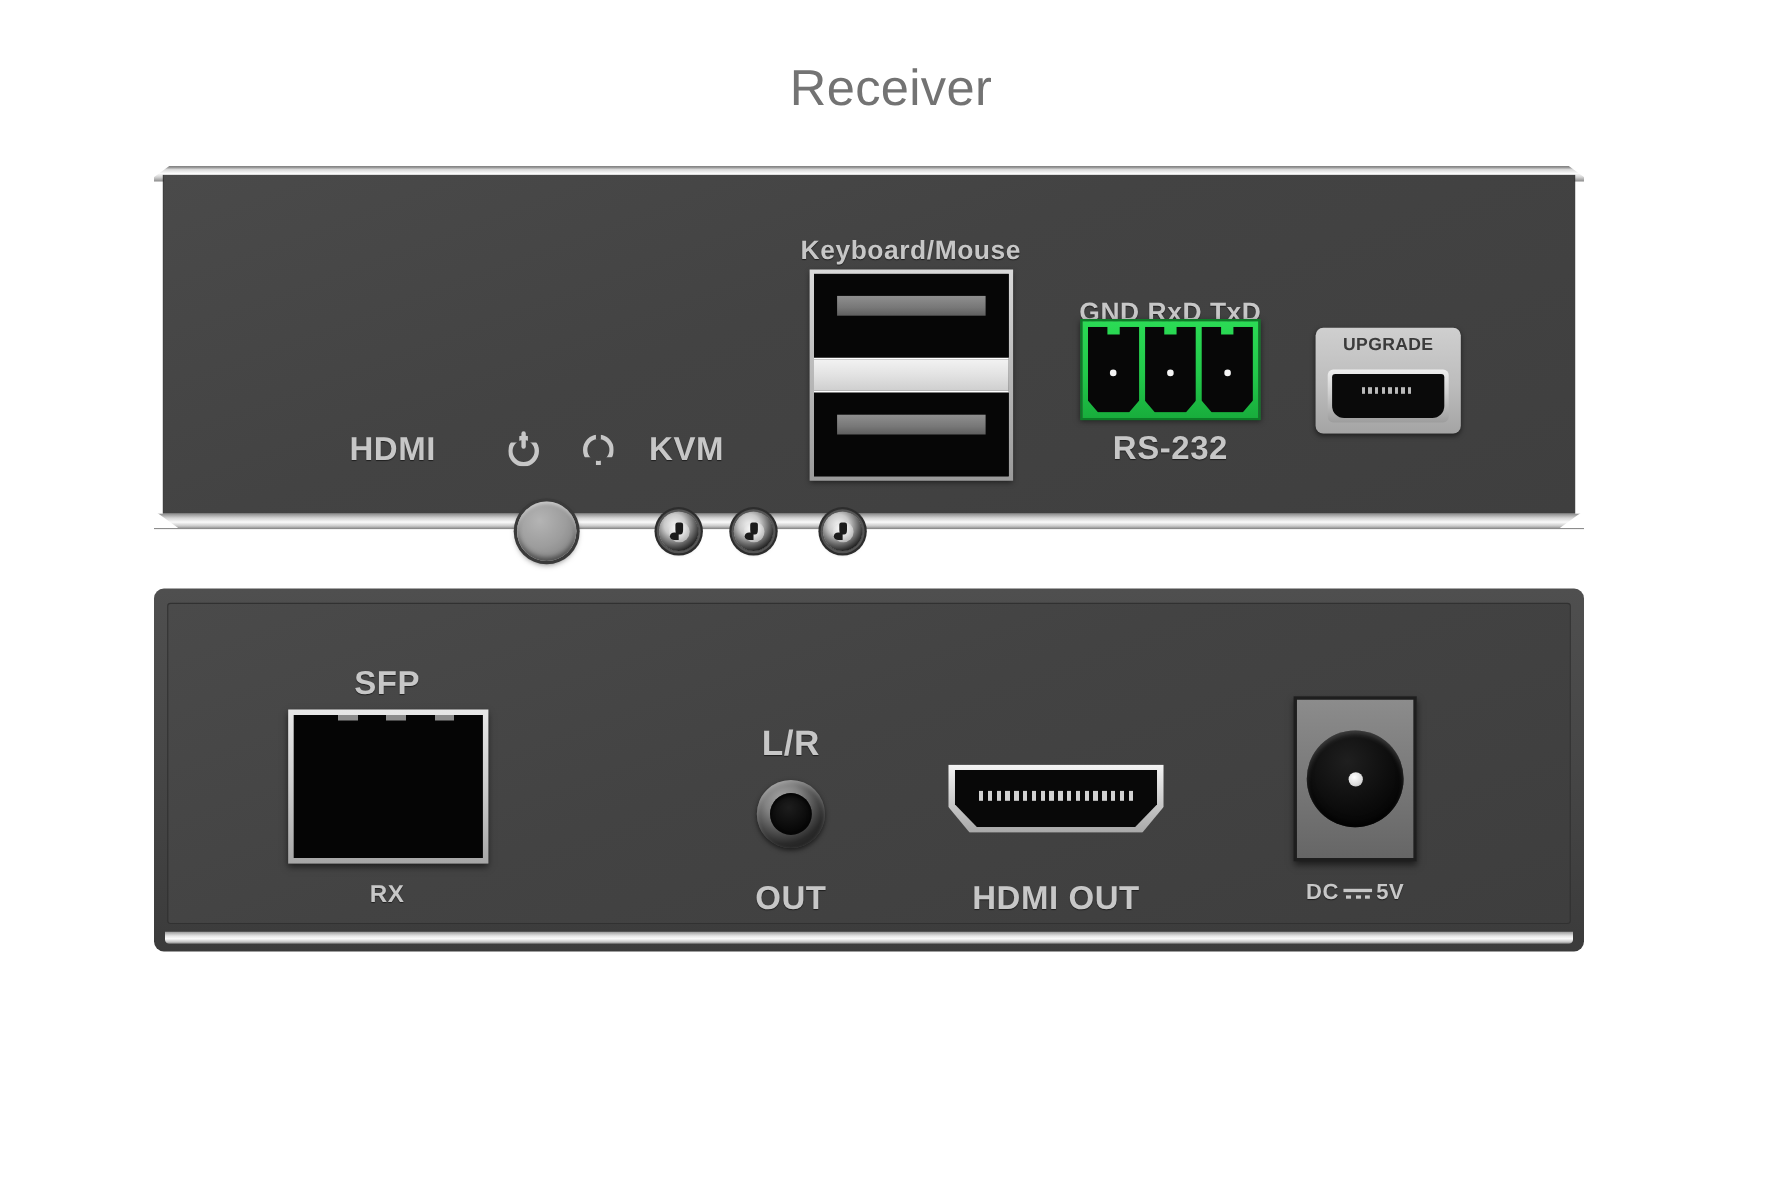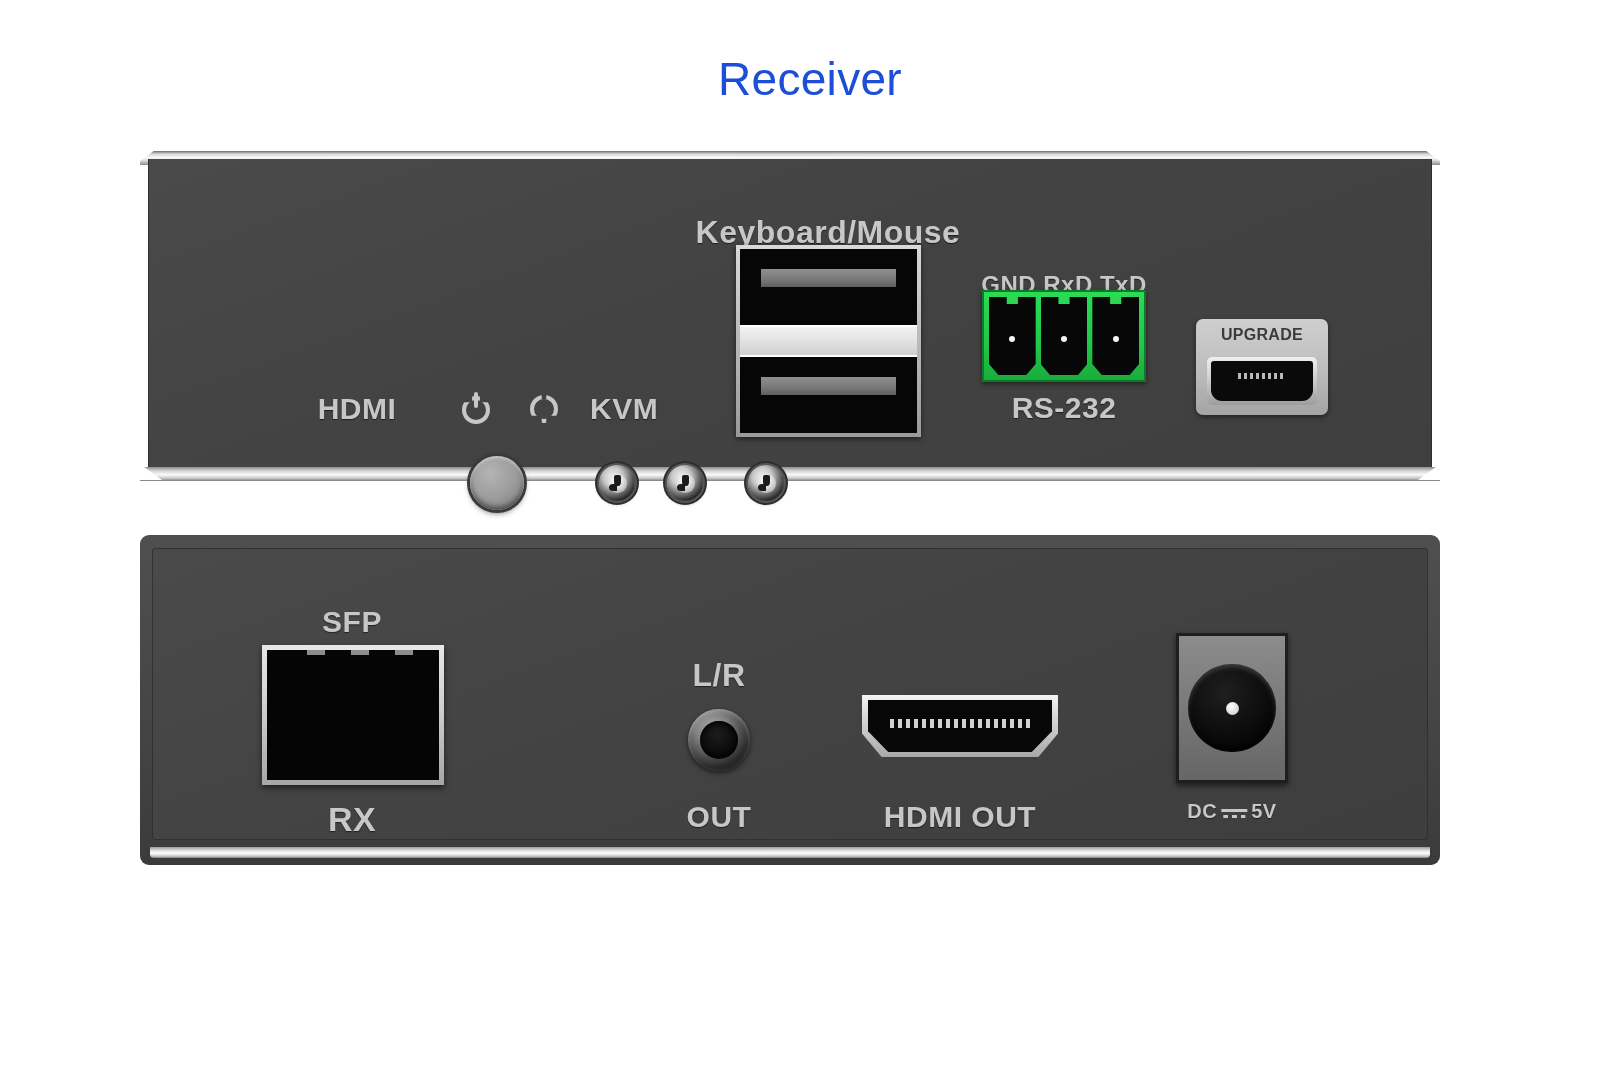--- a/index.html
+++ b/index.html
@@ -15,21 +15,21 @@
 
   
   #page-title {
     position: absolute;
     top: 52px;
     left: 0;
     width: 1620px;
     text-align: center;
     font-size: 46px;
     font-weight: 400;
-    color: #1d4ed8;
+    color: #737373;
     letter-spacing: 0.3px;
   }
 
   
   .device {
     position: absolute;
   }
 
   
   #front-panel {
@@ -273,21 +273,20 @@
 
   
   #upgrade-module {
     position: absolute;
     left: 1196px; top: 298px;
     width: 132px; height: 96px;
     background: linear-gradient(180deg,#cfcfcf 0%,#bcbcbc 55%,#a4a4a4 100%);
     border-radius: 7px;
     padding-top: 5px;
     box-shadow: 0 2px 5px rgba(0,0,0,.5);
-    margin-top: 21px;
   }
   #upgrade-label {
     position: absolute;
     left: 0; top: 7px;
     width: 132px;
     text-align: center;
     color: #3b3b3b;
     font-size: 16px;
     font-weight: bold;
     letter-spacing: .3px;
@@ -468,21 +467,21 @@
   <div class="ring"></div>
   <div class="bar"></div>
 </div>
 
 <div class="glyph" id="icon-link">
   <div class="loop"></div>
 </div>
 
 <div class="lbl" style="left:590px; top:392px; font-size:30px;">KVM</div>
 
-<div class="lbl center" style="left:828px; top:214px; font-size:32px;">Keyboard/Mouse</div>
+<div class="lbl center" style="left:828px; top:214px; font-size:24px;">Keyboard/Mouse</div>
 
 <div id="usb-stack">
   <div class="inner">
     <div class="usb-slot">
       <div class="contacts"></div>
     </div>
     <div class="usb-div"></div>
     <div class="usb-slot">
       <div class="contacts"></div>
     </div>
@@ -519,21 +518,21 @@
   <div class="rear-face"></div>
   <div class="rear-rail"></div>
 </div>
 
 <div class="lbl center" style="left:352px; top:605px; font-size:30px;">SFP</div>
 
 <div id="sfp-cage">
   <div class="cavity"></div>
 </div>
 
-<div class="lbl center" style="left:352px; top:800px; font-size:34px;">RX</div>
+<div class="lbl center" style="left:352px; top:800px; font-size:22px;">RX</div>
 
 <div class="lbl center" style="left:719px; top:657px; font-size:32px;">L/R</div>
 
 <div id="audio-jack">
   <div class="bore"></div>
 </div>
 
 <div class="lbl center" style="left:719px; top:800px; font-size:30px;">OUT</div>
 
 <div id="hdmi-port">

